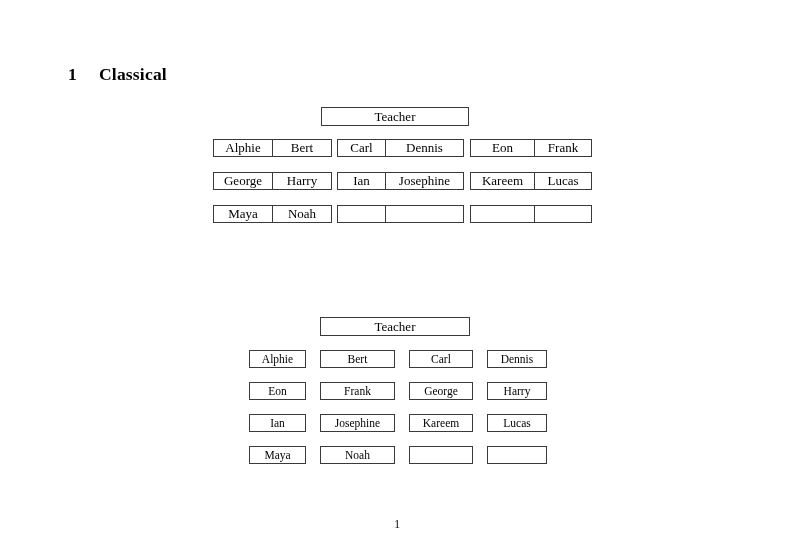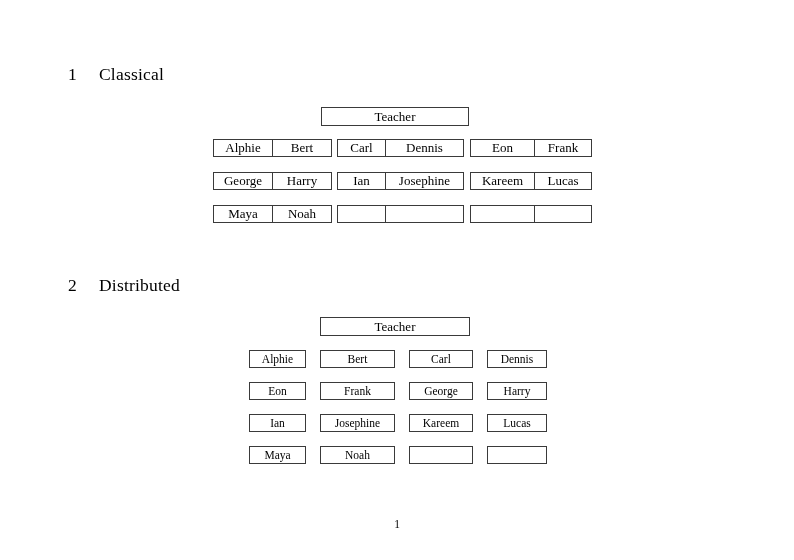--- a/index.html
+++ b/index.html
@@ -20,21 +20,21 @@
     position: absolute;
     left: 0; top: 0;
     width: 794px;
     height: 560px;
   }
 
   
   .section-heading {
     position: absolute;
     font-size: 17.5px;
-    font-weight: normal;
+    font-weight: bold;
     letter-spacing: 0.2px;
     white-space: nowrap;
   }
   .section-heading .sec-num {
     display: inline-block;
     width: 31px;
   }
   .section-heading .sec-title {
     display: inline-block;
   }
@@ -205,23 +205,20 @@
     <tr class="gap">
           <td colspan="2"></td>
         </tr>
     <tr>
       <td class="c1 empty"></td>
       <td class="c2 empty"></td>
     </tr>
   </tbody>
     </table>
 
-  <div class="section-heading" id="heading-distributed">
-    <span class="sec-num">2</span><span class="sec-title">Distributed</span>
-  </div>
 
   <table class="tbl" id="distributed-teacher">
     <tbody>
         <tr>
       <td>Teacher</td>
     </tr>
   </tbody>
     </table>
 
   <div class="dist-cell dc1 dr1">Alphie</div>

